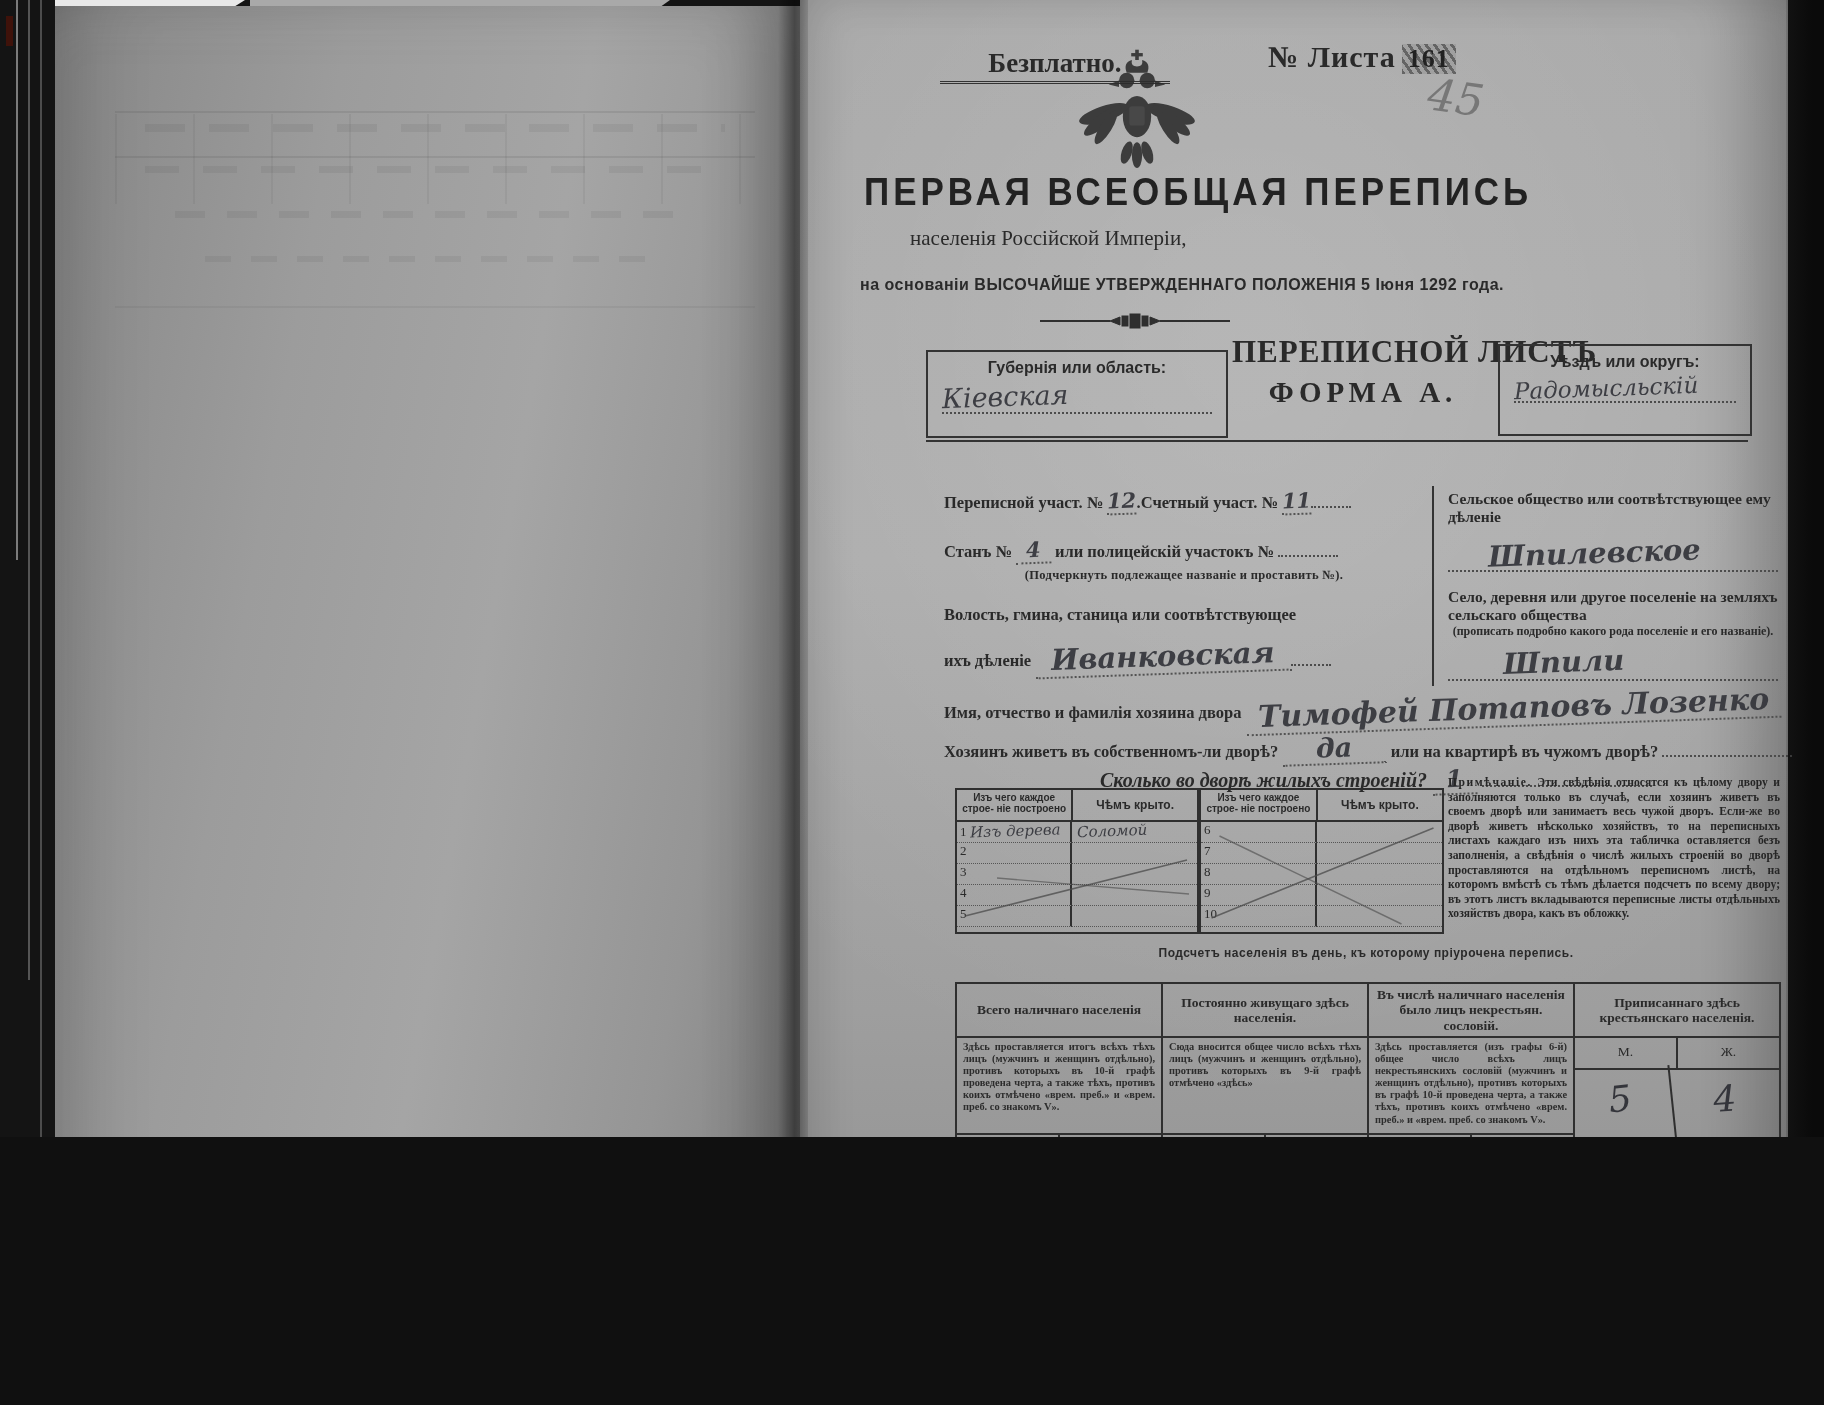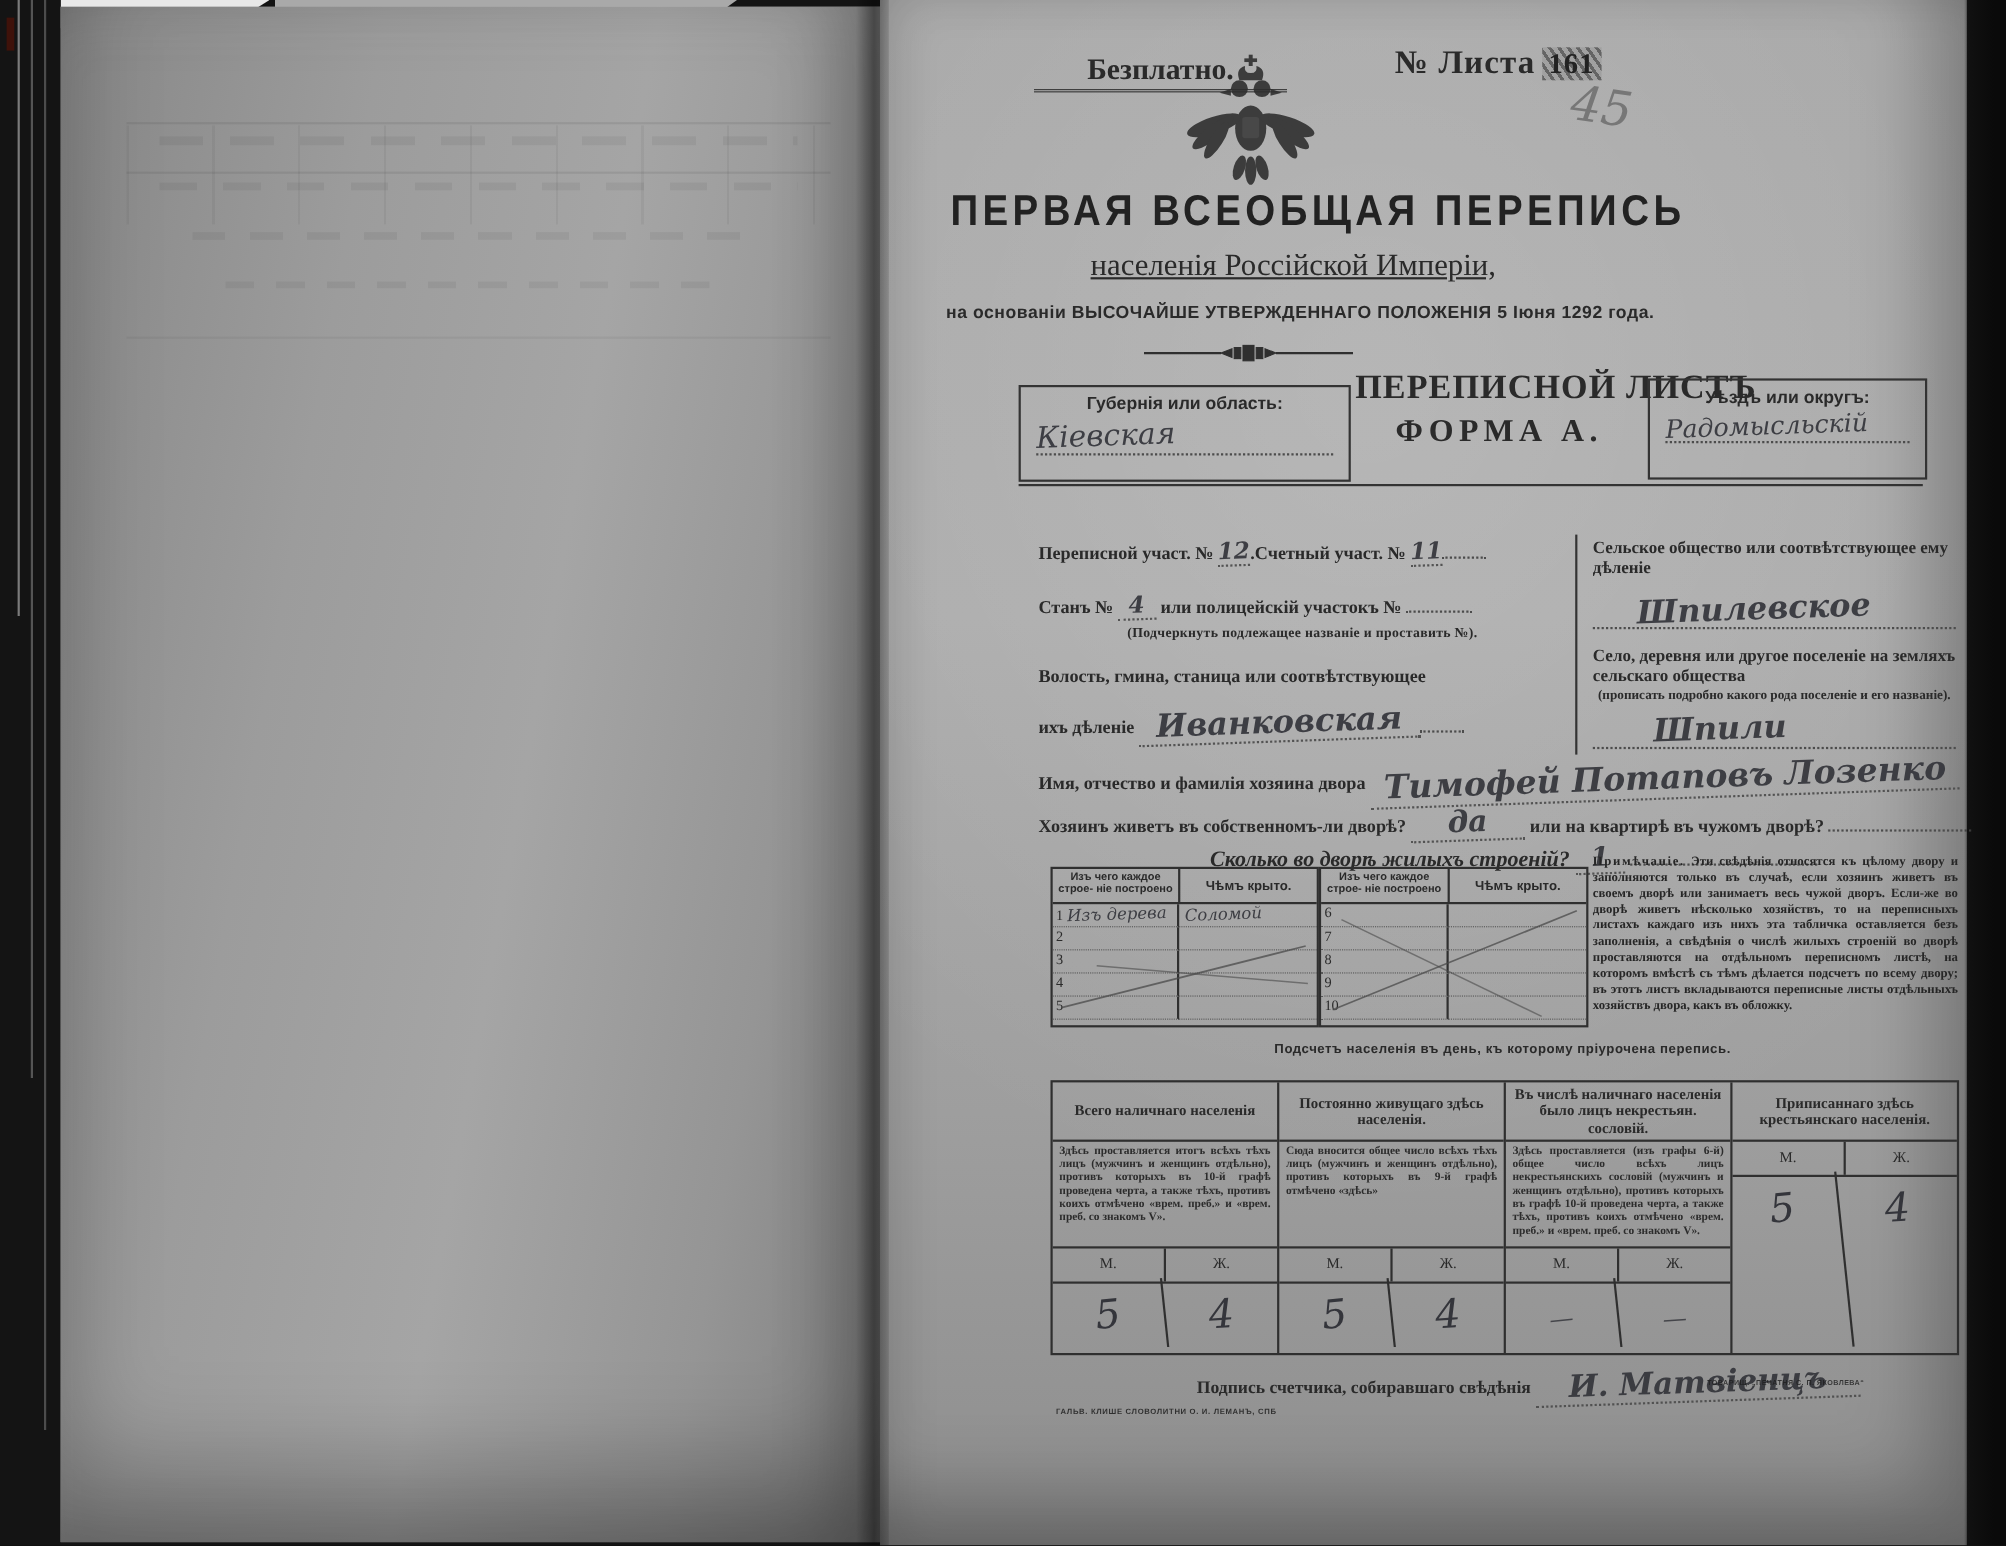--- a/index.html
+++ b/index.html
@@ -1,16 +1,16 @@
 <!DOCTYPE html>
 <html><head>
 <meta charset="utf-8">
 <style>
   html,body{margin:0;padding:0;background:#101010;}
-  .photo{position:relative;width:1824px;height:1405px;background:#141414;overflow:hidden;
+  .photo{position:relative;width:1824px;height:1137px;background:#141414;overflow:hidden;
          font-family:"Liberation Serif",serif;color:#2a2a2a;}
 
   
   .stack-line{position:absolute;background:#cfcfcf;opacity:.55;}
   .corner-sliver{position:absolute;background:#e8e8e8;}
   .red-mark{position:absolute;left:6px;top:16px;width:7px;height:30px;background:#4a1208;opacity:.8;}
 
   
   .left-page{position:absolute;left:55px;top:6px;width:745px;height:1396px;
     background:linear-gradient(100deg,#878787,#9c9c9c 30%,#a5a5a5 55%,#959595 80%,#7f7f7f);
@@ -42,21 +42,21 @@
         border-bottom:3px double #333;padding-bottom:2px;}
   .eagle{left:272px;top:42px;width:130px;height:135px;}
   .sheetno{left:468px;top:40px;font-size:30px;letter-spacing:1px;white-space:nowrap;}
   .stamp{display:inline-block;margin-left:6px;padding:0 6px;font-weight:bold;font-size:26px;color:#222;
         background:repeating-linear-gradient(55deg,rgba(40,40,40,.55) 0 3px,rgba(120,120,120,.25) 3px 7px);}
   .pencil{left:628px;top:72px;font-family:"DejaVu Serif",serif;font-style:italic;font-size:44px;
         color:#6e6e6e;transform:rotate(8deg);opacity:.85;}
 
   .title{left:64px;top:172px;width:540px;text-align:center;font-family:"Liberation Sans",sans-serif;
         font-weight:bold;font-size:35px;letter-spacing:4px;transform:scaleY(1.12);white-space:nowrap;color:#222;}
-  .subtitle{left:110px;top:226px;width:450px;text-align:right;font-size:28px;text-decoration:underline;}
+  .subtitle{left:110px;top:226px;width:450px;text-align:left;font-size:21px;}
   .basis{left:60px;top:276px;width:550px;text-align:center;font-family:"Liberation Sans",sans-serif;
         font-weight:bold;font-size:16px;letter-spacing:.5px;white-space:nowrap;}
   .ornament{left:240px;top:312px;width:190px;height:18px;}
 
   
   .boxL{left:126px;top:350px;width:298px;height:84px;border:2px solid #333;}
   .boxR{left:698px;top:344px;width:250px;height:88px;border:2px solid #333;}
   .box-label{display:block;text-align:center;margin-top:7px;font-family:"Liberation Sans",sans-serif;
         font-weight:bold;font-size:16px;}
   .box-hw{display:block;margin:4px 14px 0 14px;border-bottom:2px dotted #4c4c4c;}

